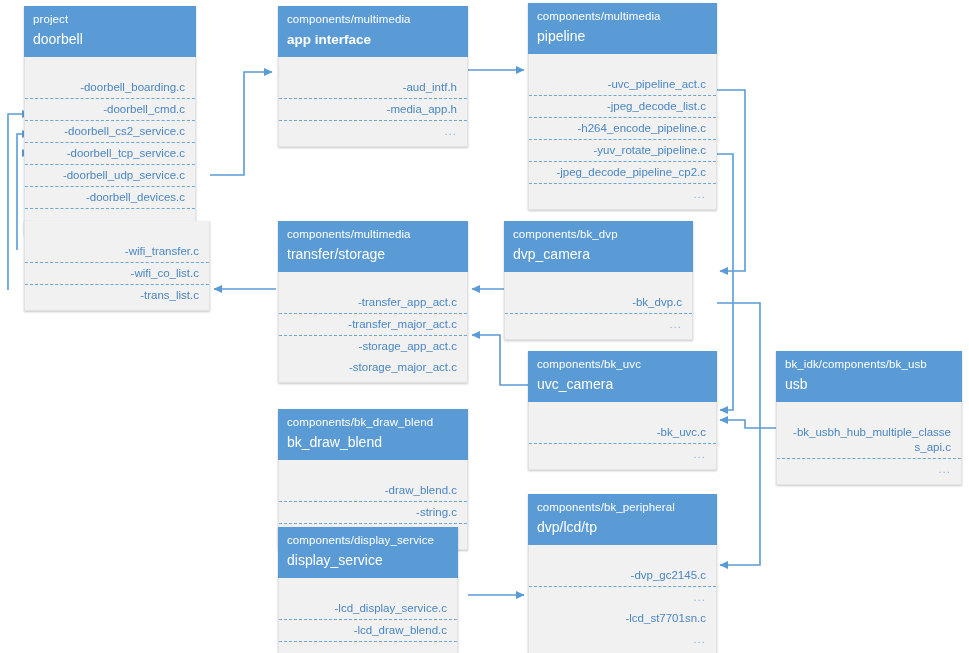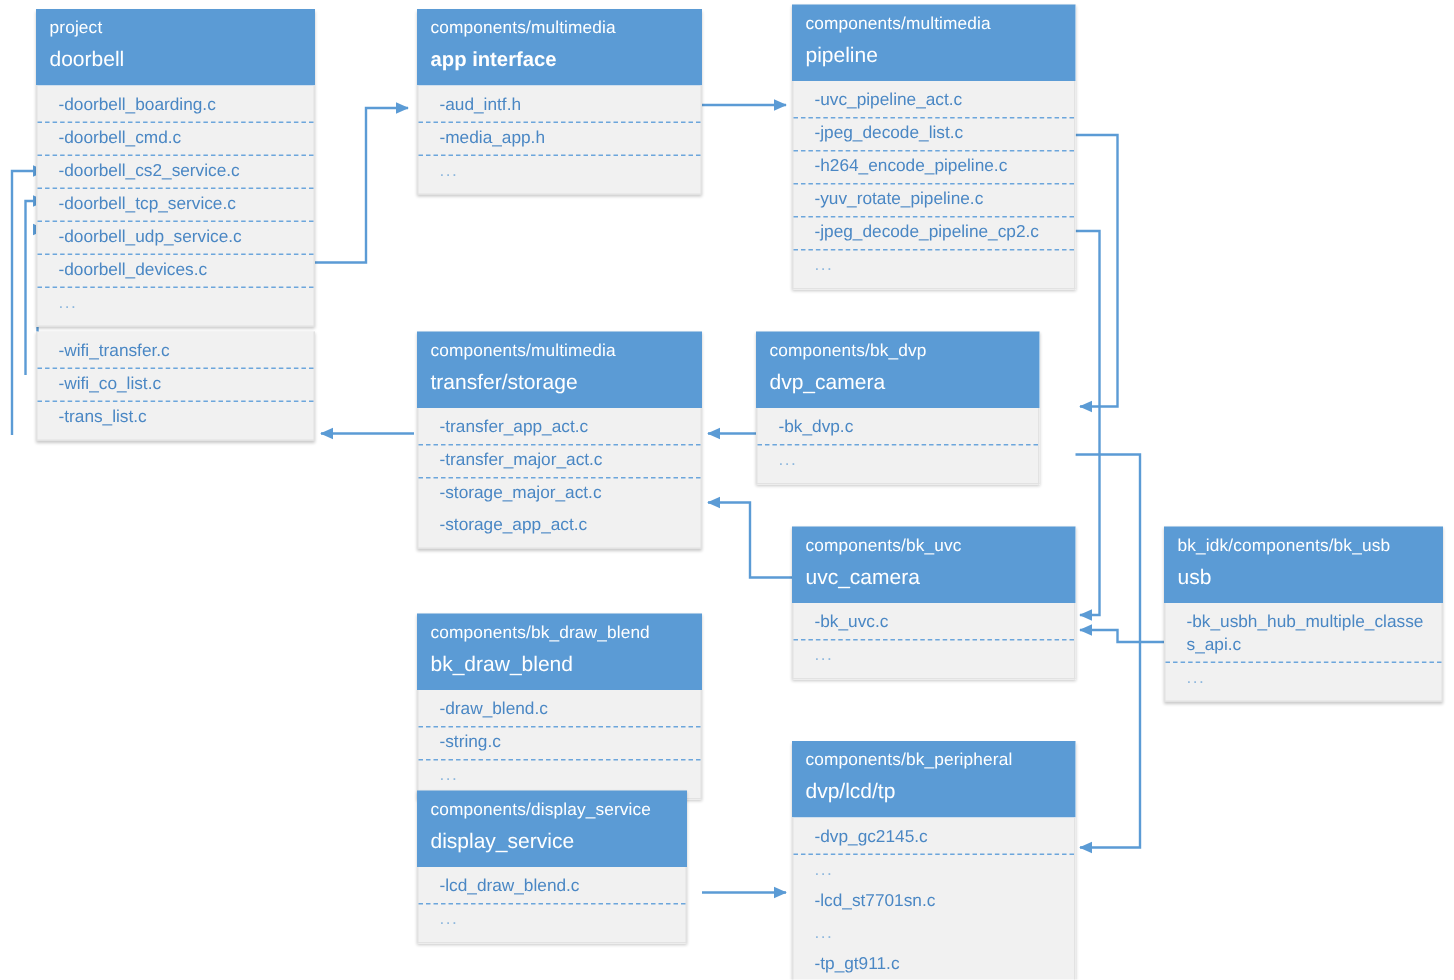--- a/index.html
+++ b/index.html
@@ -49,21 +49,22 @@
     line-height: 21px;
     padding-top: 2px;
     white-space: nowrap;
   }
   .node-title.bold { font-weight: bold; font-size: 13.5px; }
   .node-body {
     background: #F1F1F1;
     border: 1px solid #E2E2E2;
     border-top: none;
     box-sizing: border-box;
-    padding: 3px 0 4px 0;
+    padding: 20px 0 4px 0;
+    text-align: right;
   }
   .row {
     font-size: 11.5px;
     line-height: 15px;
     color: #4A87C4;
     padding: 3px 10px 3px 14px;
     box-sizing: border-box;
     white-space: nowrap;
   }
   .row.wrap { white-space: normal; word-break: break-all; }
@@ -110,21 +111,21 @@
       <path d="M372,493 L372,526"></path>
 
       <path d="M468,595 L524,595"></path>
     </g>
     <g fill="none" stroke="#5B9BD5" stroke-width="1.6">
 
       <path d="M210,175 L210,175"></path>
     </g>
   </svg>
 
-  <div class="node" style="left:24px; top:6px; width:186px;">
+  <div class="node" style="left:24px; top:6px; width:172px;">
     <div class="node-header">
       <div class="node-path">project</div>
       <div class="node-title">doorbell</div>
     </div>
     <div class="node-body">
       <div class="row sep">-doorbell_boarding.c</div>
       <div class="row sep">-doorbell_cmd.c</div>
       <div class="row sep">-doorbell_cs2_service.c</div>
       <div class="row sep">-doorbell_tcp_service.c</div>
       <div class="row sep">-doorbell_udp_service.c</div>
@@ -169,22 +170,22 @@
   </div>
 
   <div class="node" style="left:278px; top:221px; width:190px;">
     <div class="node-header">
       <div class="node-path">components/multimedia</div>
       <div class="node-title">transfer/storage</div>
     </div>
     <div class="node-body">
       <div class="row sep">-transfer_app_act.c</div>
       <div class="row sep">-transfer_major_act.c</div>
+      <div class="row">-storage_app_act.c</div>
       <div class="row">-storage_major_act.c</div>
-      <div class="row">-storage_app_act.c</div>
     </div>
   </div>
 
   <div class="node" style="left:504px; top:221px; width:189px;">
     <div class="node-header">
       <div class="node-path">components/bk_dvp</div>
       <div class="node-title">dvp_camera</div>
     </div>
     <div class="node-body">
       <div class="row sep">-bk_dvp.c</div>
@@ -225,20 +226,21 @@
       <div class="row dots">...</div>
     </div>
   </div>
 
   <div class="node" style="left:278px; top:527px; width:180px;">
     <div class="node-header">
       <div class="node-path">components/display_service</div>
       <div class="node-title">display_service</div>
     </div>
     <div class="node-body">
+      <div class="row sep">-lcd_display_service.c</div>
       <div class="row sep">-lcd_draw_blend.c</div>
       <div class="row dots">...</div>
     </div>
   </div>
 
   <div class="node" style="left:528px; top:494px; width:189px;">
     <div class="node-header">
       <div class="node-path">components/bk_peripheral</div>
       <div class="node-title">dvp/lcd/tp</div>
     </div>

